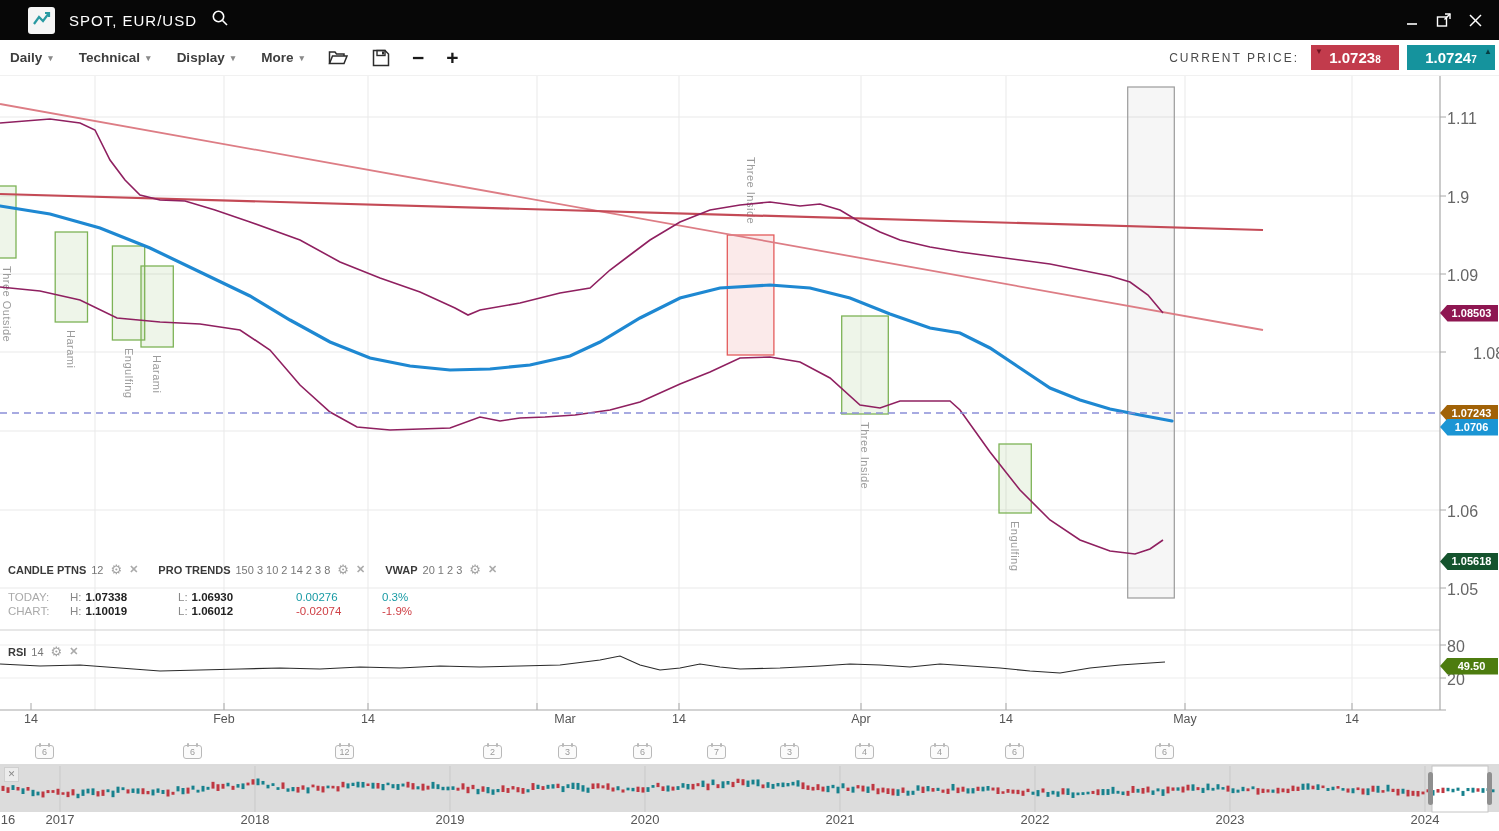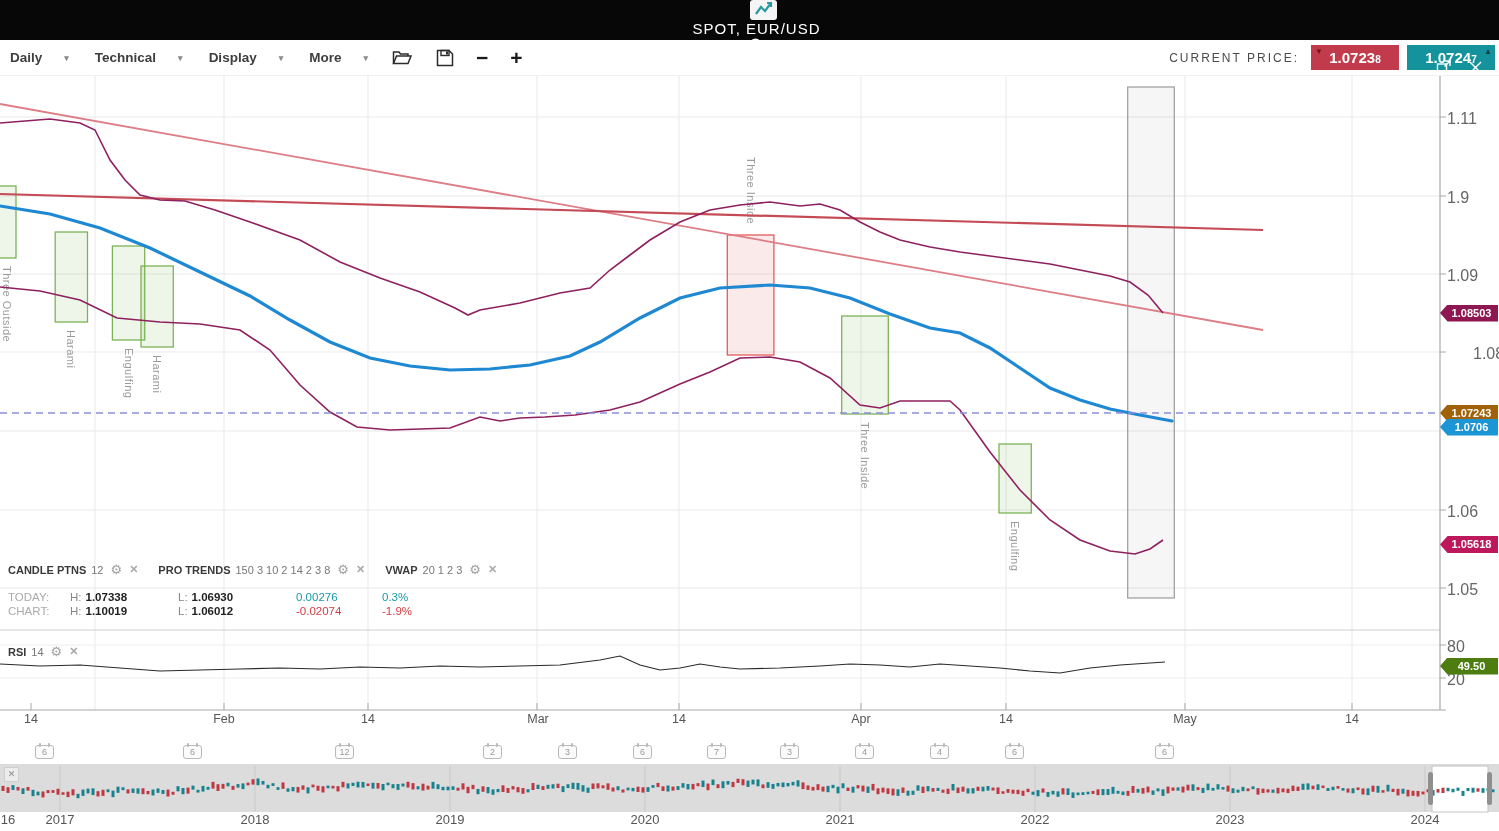--- a/index.html
+++ b/index.html
@@ -3,31 +3,31 @@
 <meta charset="utf-8">
 <style>
   * { margin:0; padding:0; box-sizing:border-box; }
   html,body { background:#666; }
   #app {
     position:relative; width:1499px; height:831px; background:#fff;
     font-family:"Liberation Sans", sans-serif; overflow:hidden;
   }
   
   .titlebar { position:absolute; left:0; top:0; width:1499px; height:40px;
-    background:#070707; display:flex; align-items:center; z-index:30;flex-direction:column; }
+    background:#070707; display:flex; align-items:center; z-index:30; }
   .app-icon { width:27px; height:27px; margin-left:28px; background:#f5f5f5;
     border-radius:3px; display:flex; align-items:center; justify-content:center; }
   .tb-title { color:#fff; font-size:15px; letter-spacing:1px; margin-left:14px; }
   .tb-search { margin-left:14px; cursor:pointer; }
   .win-ctrls { margin-left:auto; display:flex; align-items:center; gap:16px; margin-right:16px; }
   .win-btn { color:#fff; cursor:pointer; display:flex; align-items:center; }
   
   .toolbar { position:absolute; left:0; top:40px; width:1499px; height:36px; background:#fff;
     display:flex; align-items:center; z-index:29; border-bottom:1px solid #f1f1f1; }
-  .menu { display:flex; align-items:center; gap:22px; margin-left:26px; cursor:pointer;
+  .menu { display:flex; align-items:center; gap:6px; margin-left:26px; cursor:pointer;
     font-size:13.5px; font-weight:bold; color:#3e3e3e; }
   .menu:first-child { margin-left:10px; }
   .caret { color:#8a8a8a; font-size:9px; }
   .tool-ic { margin-left:24px; cursor:pointer; display:flex; align-items:center; }
   .zoom-btn { font-size:21px; font-weight:bold; color:#1a1a1a; margin-left:22px; cursor:pointer; line-height:20px; }
   .price-cluster { margin-left:auto; display:flex; align-items:center; margin-right:4px; }
   .cp-label { font-size:12px; color:#4a4a4a; letter-spacing:2px; margin-right:4px; }
   .quote { width:88px; height:25px; display:flex; align-items:center; justify-content:center;
     color:#fff; font-size:15px; font-weight:bold; margin-left:8px; cursor:pointer; position:relative; }
   .quote .sub { font-size:10px; margin-top:4px; }
@@ -931,21 +931,21 @@
     <div class="ylab" style="top: 189px;">1.9</div>
     <div class="ylab" style="top: 267px;">1.09</div>
     <div class="ylab" style="top: 345px; margin-left: 26px;">1.08</div>
     <div class="ylab" style="top: 503px;">1.06</div>
     <div class="ylab" style="top: 581px;">1.05</div>
     <div class="ylab" style="top: 638px;">80</div>
     <div class="ylab" style="top: 671px;">20</div>
     <div class="xlab" style="left: 9px;">14</div>
     <div class="xlab" style="left: 202px;">Feb</div>
     <div class="xlab" style="left: 346px;">14</div>
-    <div class="xlab" style="left: 516px;">Mar</div>
+    <div class="xlab" style="left: 543px;">Mar</div>
     <div class="xlab" style="left: 657px;">14</div>
     <div class="xlab" style="left: 839px;">Apr</div>
     <div class="xlab" style="left: 984px;">14</div>
     <div class="xlab" style="left: 1163px;">May</div>
     <div class="xlab" style="left: 1330px;">14</div>
     <div class="cal" style="left: 35px;">6</div>
     <div class="cal" style="left: 183px;">6</div>
     <div class="cal" style="left: 335px;">12</div>
     <div class="cal" style="left: 483px;">2</div>
     <div class="cal" style="left: 558px;">3</div>
@@ -961,15 +961,15 @@
     <div class="yearlab" style="left: 230px;">2018</div>
     <div class="yearlab" style="left: 425px;">2019</div>
     <div class="yearlab" style="left: 620px;">2020</div>
     <div class="yearlab" style="left: 815px;">2021</div>
     <div class="yearlab" style="left: 1010px;">2022</div>
     <div class="yearlab" style="left: 1205px;">2023</div>
     <div class="yearlab" style="left: 1400px;">2024</div>
     <div class="axis-badge" style="top: 304.5px; background: rgb(142, 22, 81);">1.08503</div>
     <div class="axis-badge" style="top: 404.5px; background: #a16207;">1.07243</div>
     <div class="axis-badge" style="top: 418.5px; background: rgb(27, 149, 212);">1.0706</div>
-    <div class="axis-badge" style="top: 536px; background: #be185d;">1.05618</div>
+    <div class="axis-badge" style="top: 553px; background: #14532d;">1.05618</div>
     <div class="axis-badge" style="top: 657.5px; background: #4d7c0f;">49.50</div>
   </div>
 
 </body></html>

